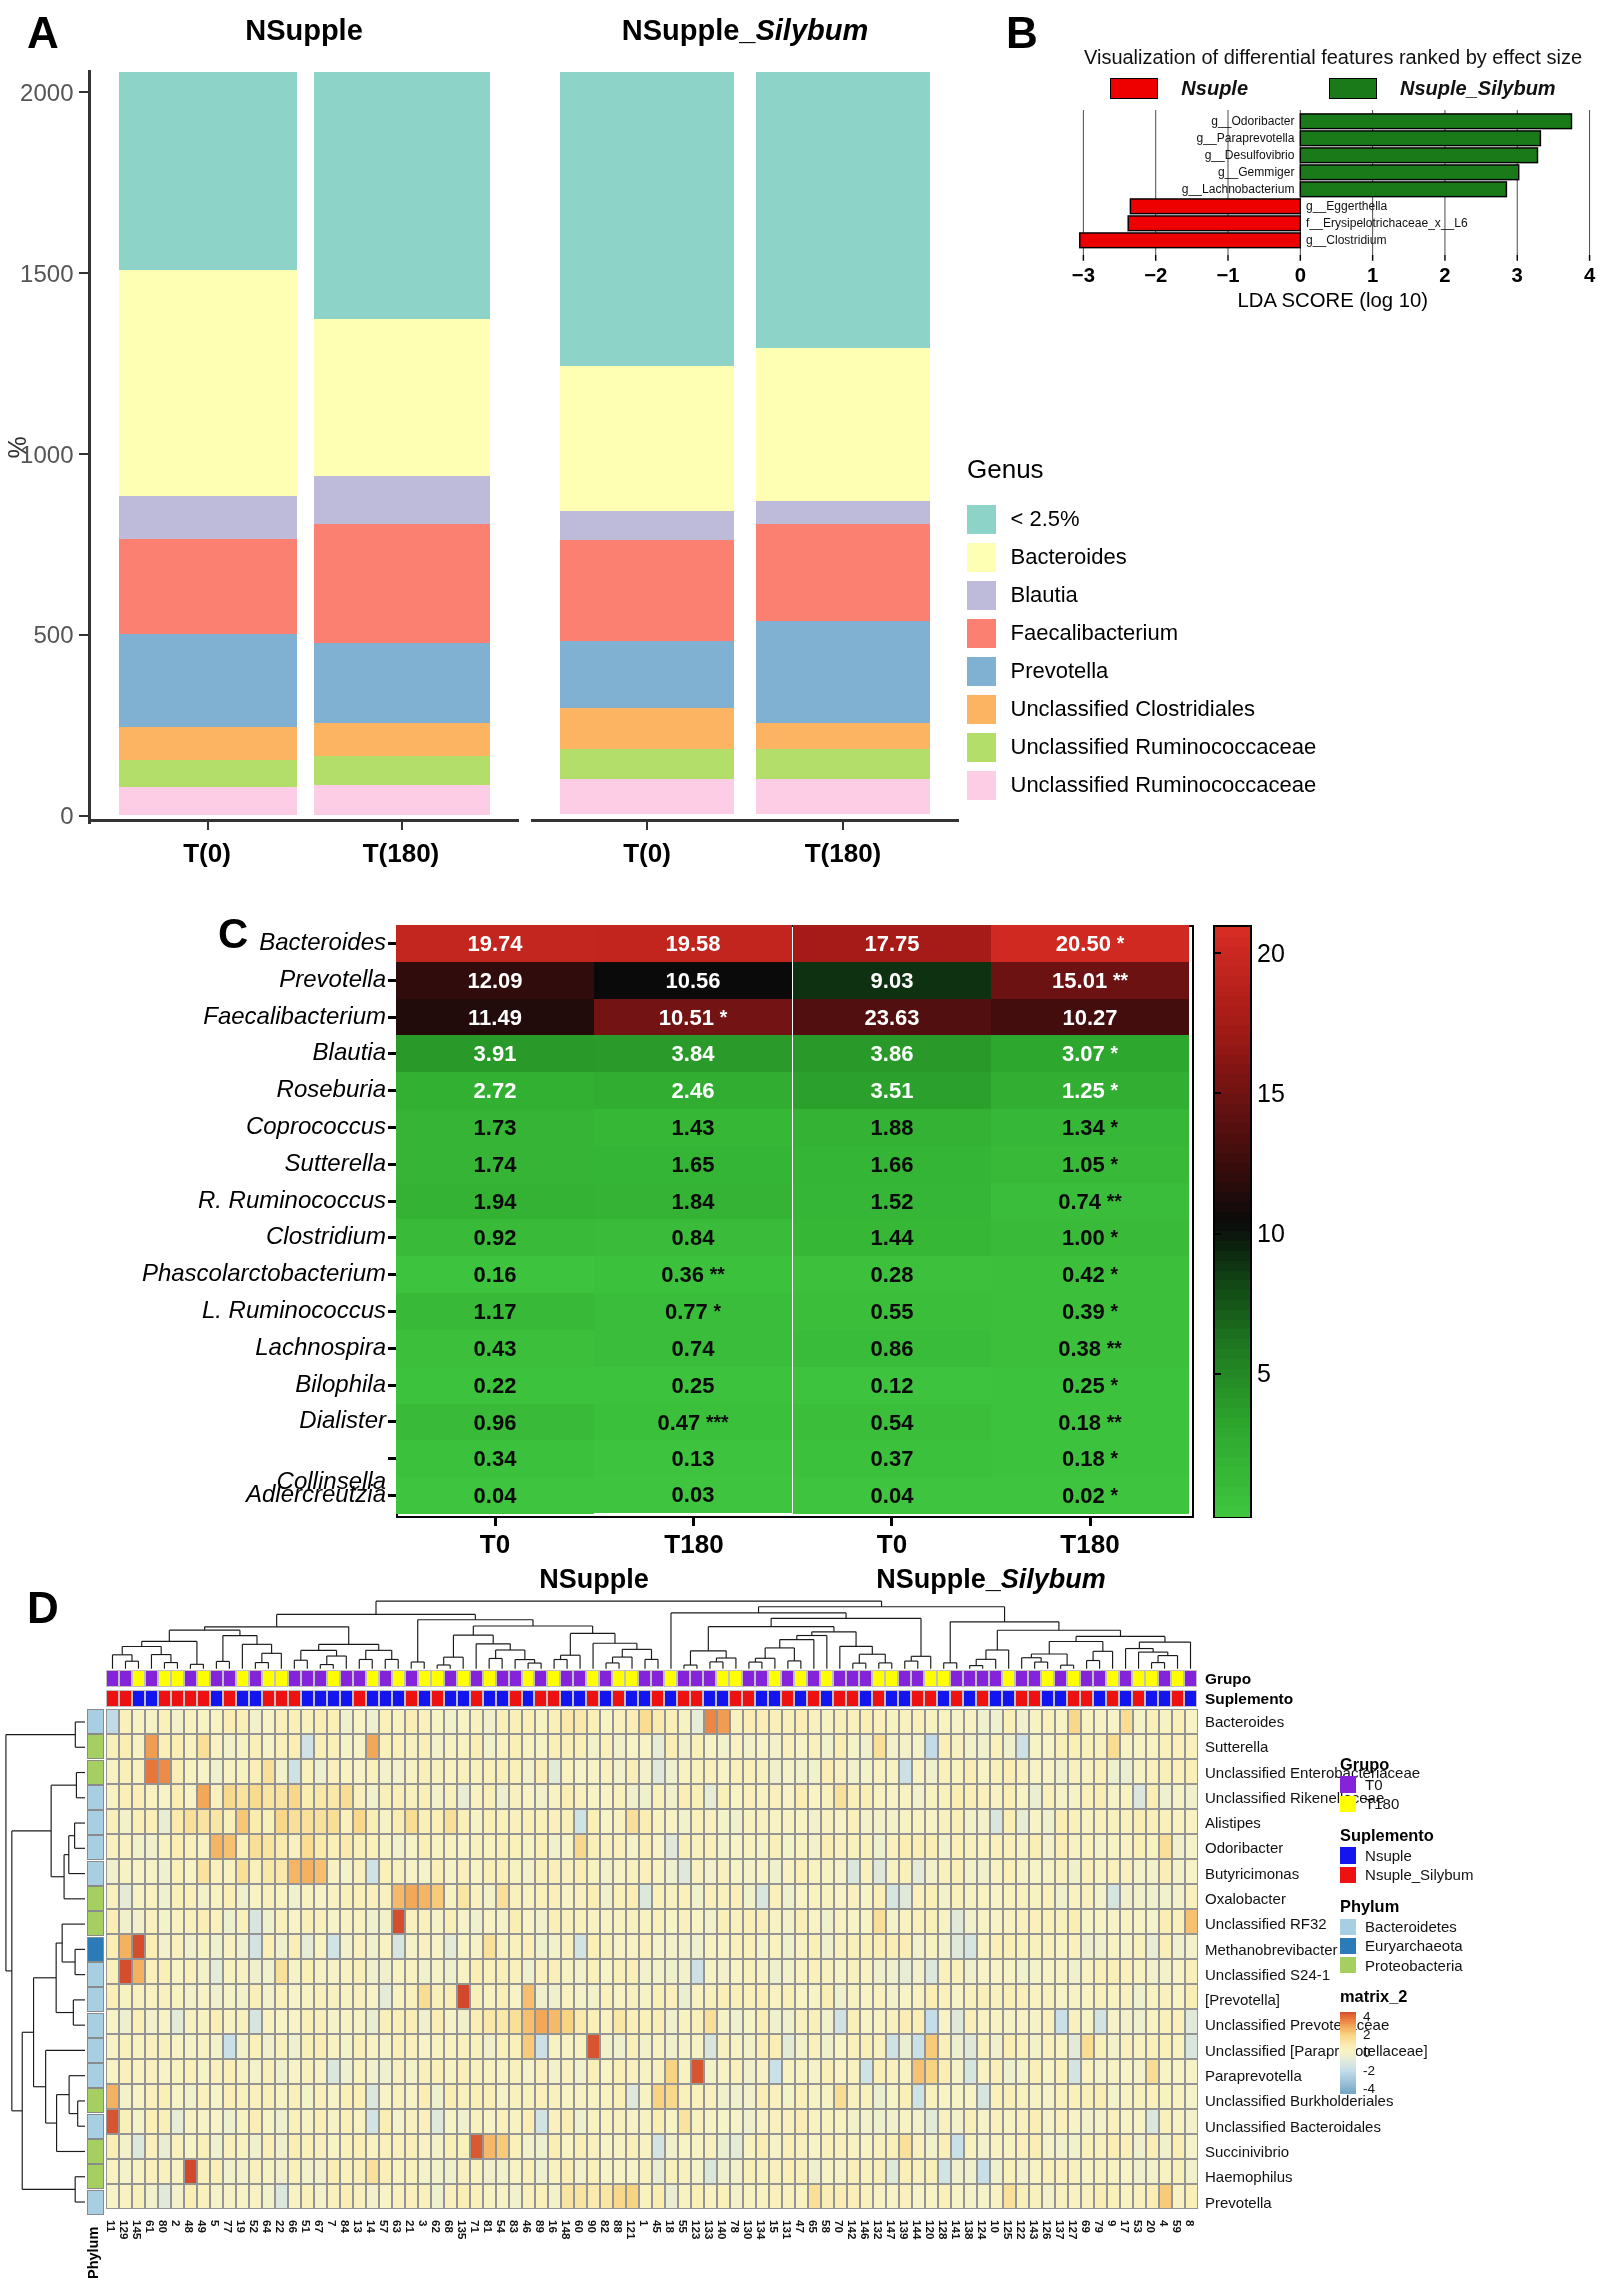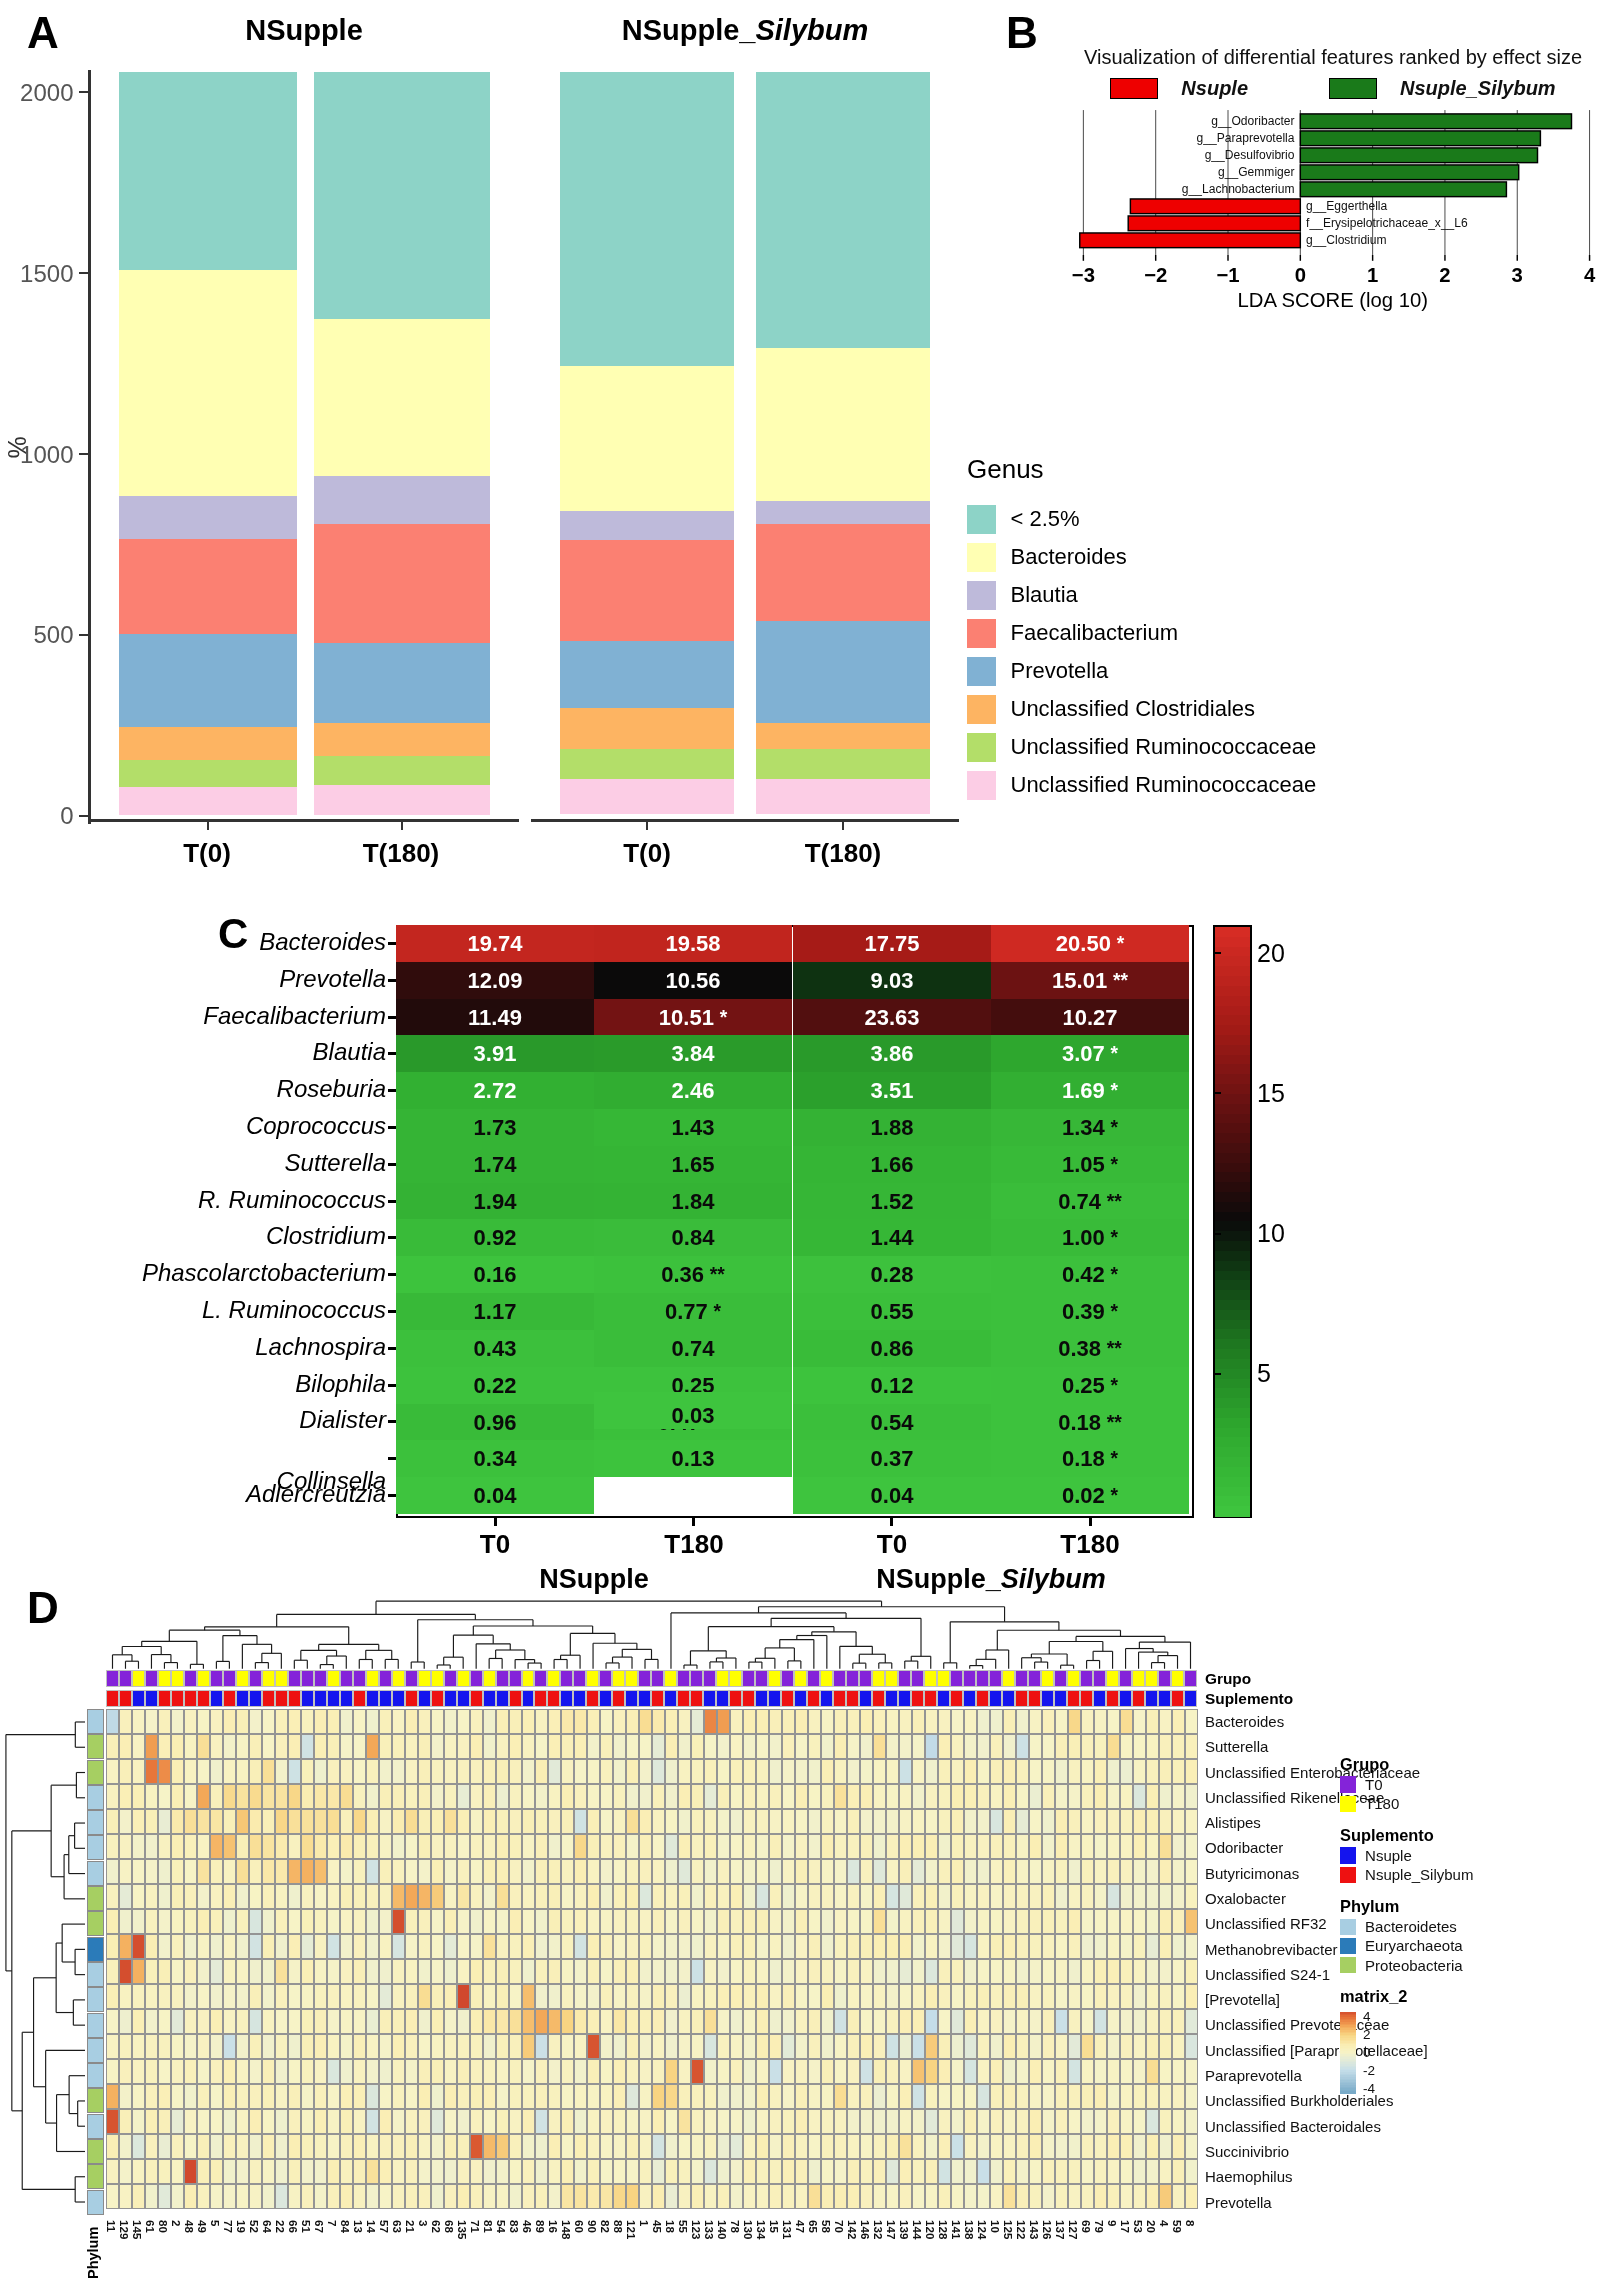--- a/index.html
+++ b/index.html
@@ -308,21 +308,21 @@
         <div class="c-cell" style="left: 396px; top: 1072px; width: 198px; height: 37px; background: rgb(50, 176, 50); position: absolute; color: rgb(255, 255, 255);">
           <span>2.72</span>
         </div>
         <div class="c-cell" style="left: 594px; top: 1072px; width: 198px; height: 37px; background: rgb(49, 173, 49); position: absolute; color: rgb(255, 255, 255);">
           <span>2.46</span>
         </div>
         <div class="c-cell" style="left: 793px; top: 1072px; width: 198px; height: 37px; background: rgb(43, 160, 44); position: absolute; color: rgb(255, 255, 255);">
           <span>3.51</span>
         </div>
         <div class="c-cell" style="left: 991px; top: 1072px; width: 198px; height: 37px; background: rgb(50, 175, 50); position: absolute; color: rgb(255, 255, 255);">
-          <span>1.69</span>
+          <span>1.25</span>
           <span class="c-star">*</span>
         </div>
         <div class="c-cell" style="left: 396px; top: 1109px; width: 198px; height: 37px; background: rgb(53, 180, 53); position: absolute; color: rgb(10, 10, 10);">
           <span>1.73</span>
         </div>
         <div class="c-cell" style="left: 594px; top: 1109px; width: 198px; height: 37px; background: rgb(54, 183, 54); position: absolute; color: rgb(10, 10, 10);">
           <span>1.43</span>
         </div>
         <div class="c-cell" style="left: 793px; top: 1109px; width: 198px; height: 37px; background: rgb(52, 178, 52); position: absolute; color: rgb(10, 10, 10);">
           <span>1.88</span>
@@ -447,21 +447,21 @@
         <div class="c-cell" style="left: 793px; top: 1440px; width: 198px; height: 37px; background: rgb(60, 193, 60); position: absolute; color: rgb(10, 10, 10);">
           <span>0.37</span>
         </div>
         <div class="c-cell" style="left: 991px; top: 1440px; width: 198px; height: 37px; background: rgb(61, 194, 61); position: absolute; color: rgb(10, 10, 10);">
           <span>0.18</span>
           <span class="c-star">*</span>
         </div>
         <div class="c-cell" style="left: 396px; top: 1477px; width: 198px; height: 37px; background: rgb(62, 196, 62); position: absolute; color: rgb(10, 10, 10);">
           <span>0.04</span>
         </div>
-        <div class="c-cell" style="left: 594px; top: 1392px; width: 198px; height: 37px; background: rgb(62, 196, 62); position: absolute; color: rgb(10, 10, 10); align-items: flex-end;">
+        <div class="c-cell" style="left: 594px; top: 1476px; width: 198px; height: 37px; background: rgb(62, 196, 62); position: absolute; color: rgb(10, 10, 10);">
           <span>0.03</span>
         </div>
         <div class="c-cell" style="left: 793px; top: 1477px; width: 198px; height: 37px; background: rgb(62, 196, 62); position: absolute; color: rgb(10, 10, 10);">
           <span>0.04</span>
         </div>
         <div class="c-cell" style="left: 991px; top: 1477px; width: 198px; height: 37px; background: rgb(62, 196, 62); position: absolute; color: rgb(10, 10, 10);">
           <span>0.02</span>
           <span class="c-star">*</span>
         </div>
       </div>

